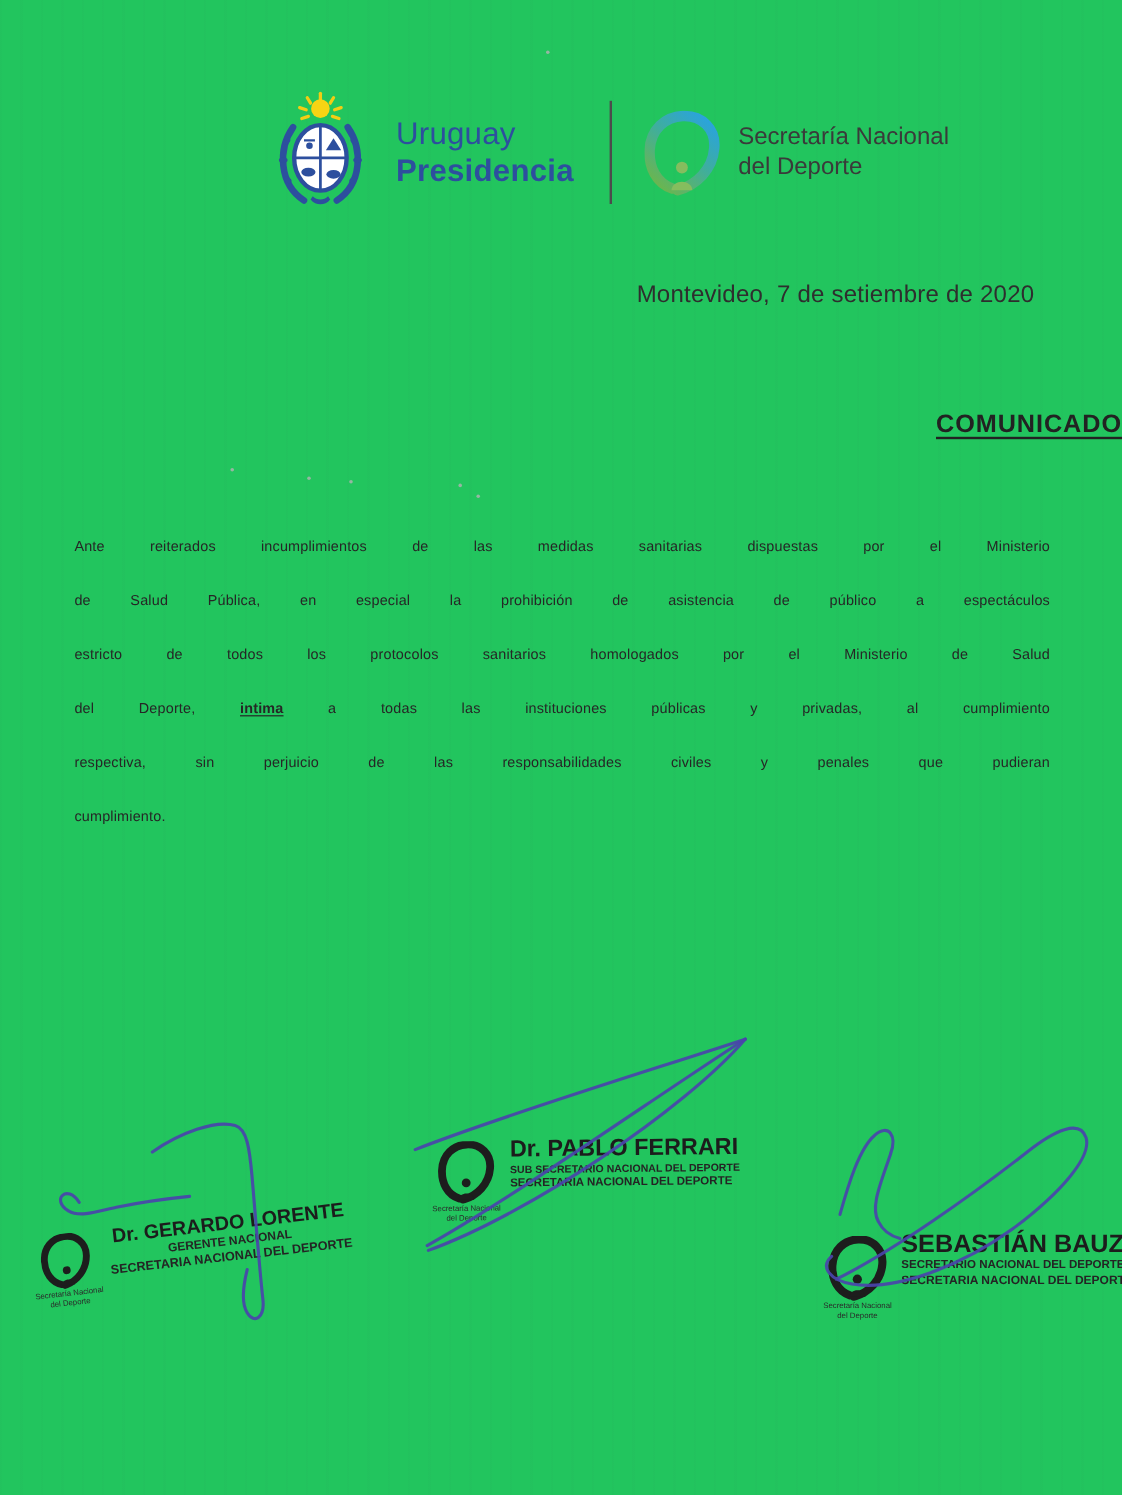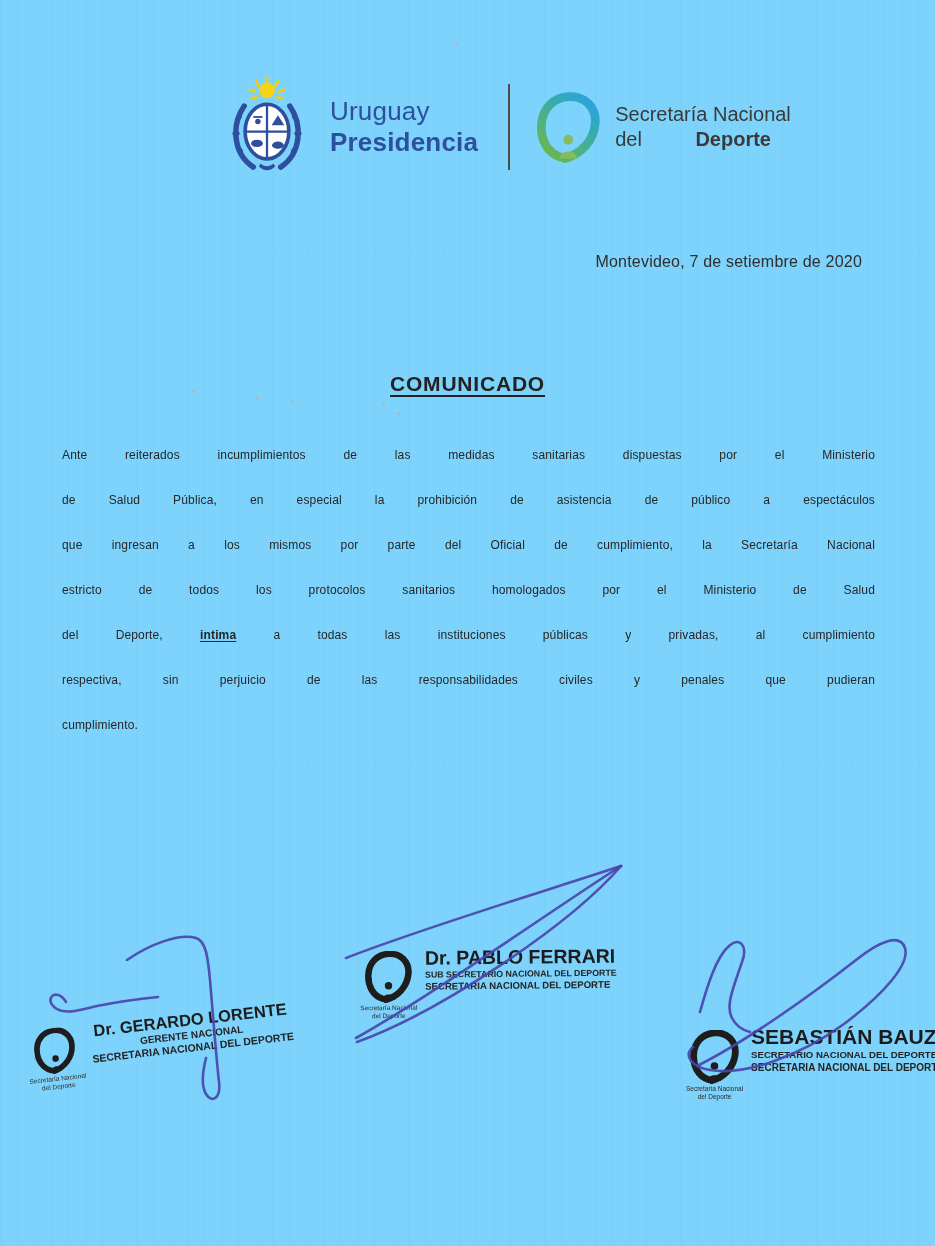--- a/index.html
+++ b/index.html
@@ -1,42 +1,42 @@
 <!DOCTYPE html>
 <html><head>
 <meta charset="utf-8">
 <style>
   html,body{margin:0;padding:0;background:#e8e8e8;}
   .page{
-    position:relative;width:935px;height:1246px;background:#7dd3fc;
+    position:relative;width:935px;height:1246px;background:#22c55e;
     overflow:hidden;font-family:"Liberation Sans", sans-serif;color:#262626;
     margin:0 auto;
   }
   
   .page::before{
     content:"";position:absolute;inset:0;pointer-events:none;
     background:repeating-linear-gradient(90deg, rgba(60,60,80,0.018) 0 2px, transparent 2px 17px);
   }
 
   
   .header{position:absolute;left:226px;top:76px;display:flex;align-items:center;}
   .coa{width:82px;height:102px;}
   .gov-wordmark{margin-left:22px;color:#2d4f9e;font-size:26px;line-height:31px;letter-spacing:.2px;}
   .gov-wordmark .bold{font-weight:bold;}
   .logo-divider{width:2px;height:86px;background:#4c4c4c;margin:0 27px 0 30px;}
   .snd-logo{width:64px;height:72px;margin-top:2px;}
   .snd-wordmark{margin-left:14px;color:#3a3a3a;font-size:20px;line-height:25px;}
-  .snd-wordmark b{font-weight:bold;margin-left:48px;}
-
-  
-  .date-line{position:absolute;top:253px;right:73px;font-size:16px;color:#2e2e2e;letter-spacing:.2px;}
+  .snd-wordmark b{font-weight:normal;}
+
+  
+  .date-line{position:absolute;top:235px;right:73px;font-size:20px;color:#2e2e2e;letter-spacing:.2px;}
   .doc-title{
-    position:absolute;top:342px;left:0;width:100%;text-align:center;
+    position:absolute;top:342px;left:0;width:100%;text-align:right;
     font-size:21px;font-weight:bold;letter-spacing:.8px;color:#222;
-    text-decoration:underline;text-underline-offset:4px;text-decoration-thickness:2px;margin-top:30px;
+    text-decoration:underline;text-underline-offset:4px;text-decoration-thickness:2px;
   }
 
   
   .body-text{position:absolute;left:62px;top:433px;width:813px;}
   .body-line{
     height:45px;line-height:45px;font-size:12px;letter-spacing:.15px;
     text-align:justify;text-align-last:justify;text-justify:inter-word;white-space:normal;
   }
   .body-line:last-child{text-align-last:left;}
   .em-bold-underline{font-weight:bold;text-decoration:underline;text-underline-offset:2px;}
@@ -162,21 +162,20 @@
   <div class="speck" style="left:455px;top:42px;"></div>
   <div class="speck" style="left:192px;top:390px;"></div>
   <div class="speck" style="left:256px;top:397px;"></div>
   <div class="speck" style="left:291px;top:400px;"></div>
   <div class="speck" style="left:382px;top:403px;"></div>
   <div class="speck" style="left:397px;top:412px;"></div>
 
   <div class="body-text">
       <div class="body-line"><span>Ante reiterados incumplimientos de las medidas sanitarias dispuestas por el Ministerio</span></div>
       <div class="body-line"><span>de Salud Pública, en especial la prohibición de asistencia de público a espectáculos</span></div>
-      <div class="body-line"><span>que ingresan a los mismos por parte del Oficial de cumplimiento, la Secretaría Nacional</span></div>
       <div class="body-line"><span>estricto de todos los protocolos sanitarios homologados por el Ministerio de Salud</span></div>
       <div class="body-line"><span>del Deporte, </span><span class="em-bold-underline">intima</span><span> a todas las instituciones públicas y privadas, al cumplimiento</span></div>
       <div class="body-line"><span>respectiva, sin perjuicio de las responsabilidades civiles y penales que pudieran</span></div>
       <div class="body-line"><span>cumplimiento.</span></div>
     </div>
 
   <div class="stamp stamp-lorente">
     <div class="logo-col">
       <svg class="logo-icon" viewBox="0 0 44 48" style="color:#1d1d1d">
           <use href="#loop-shape"></use>

